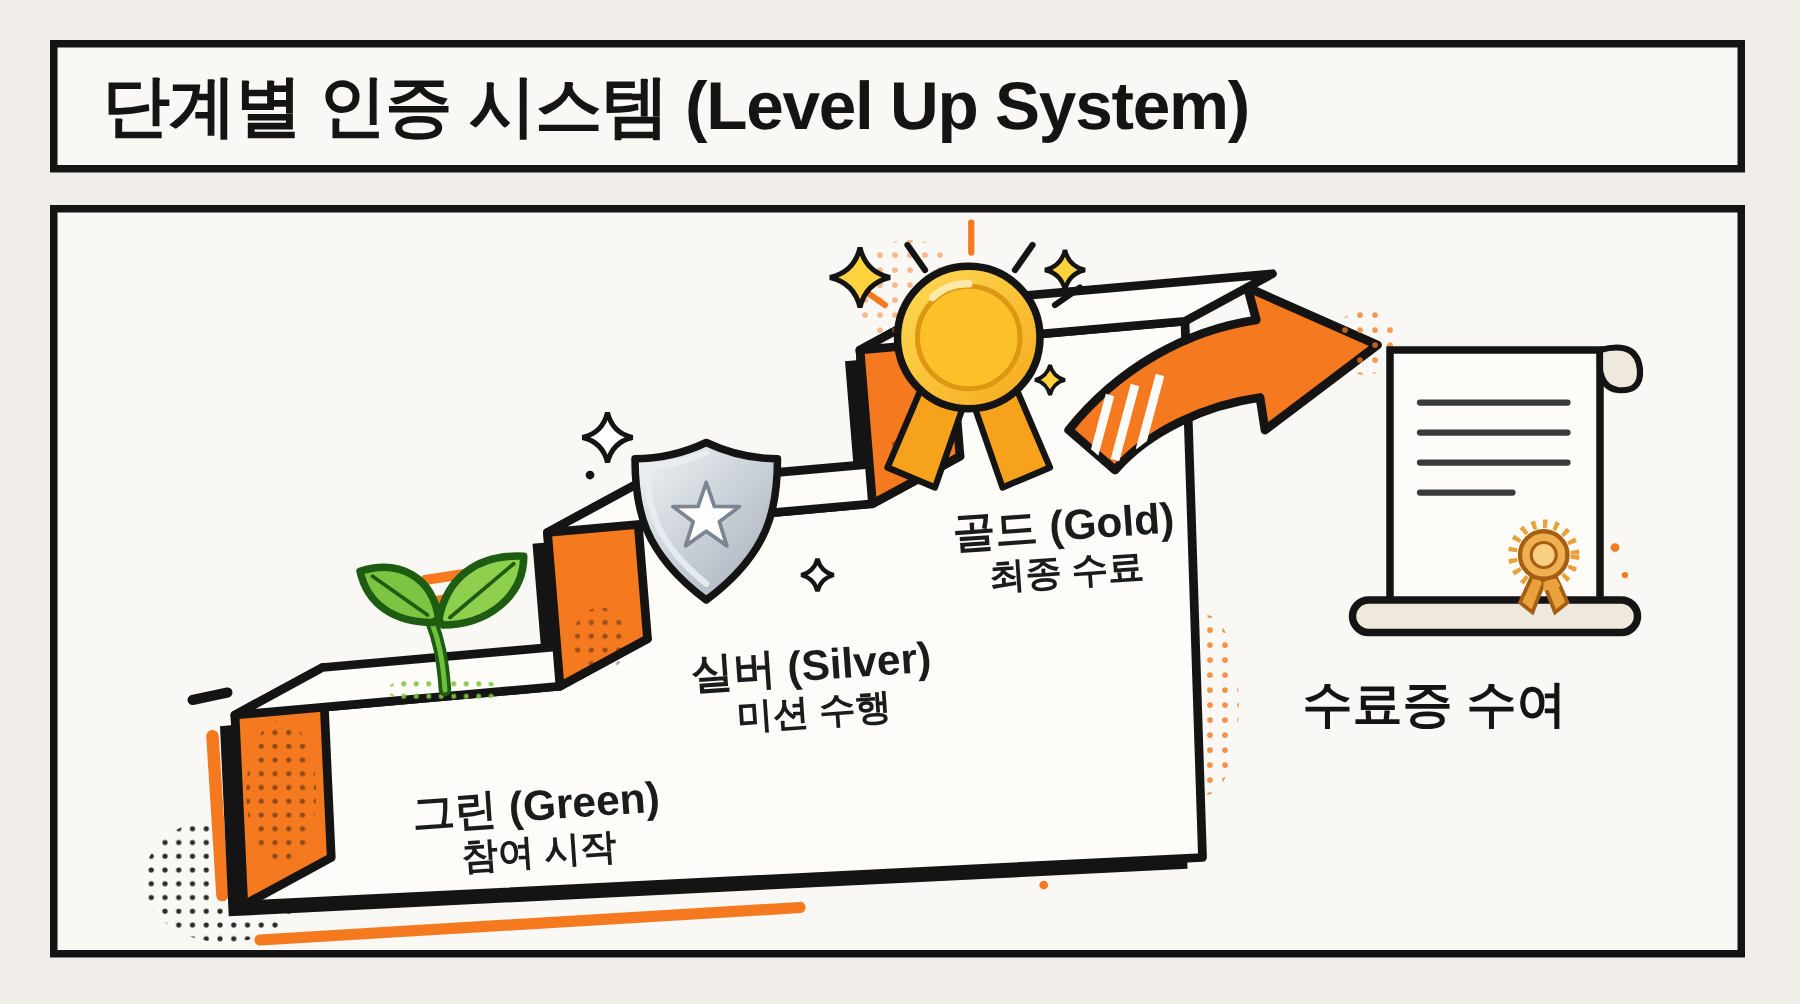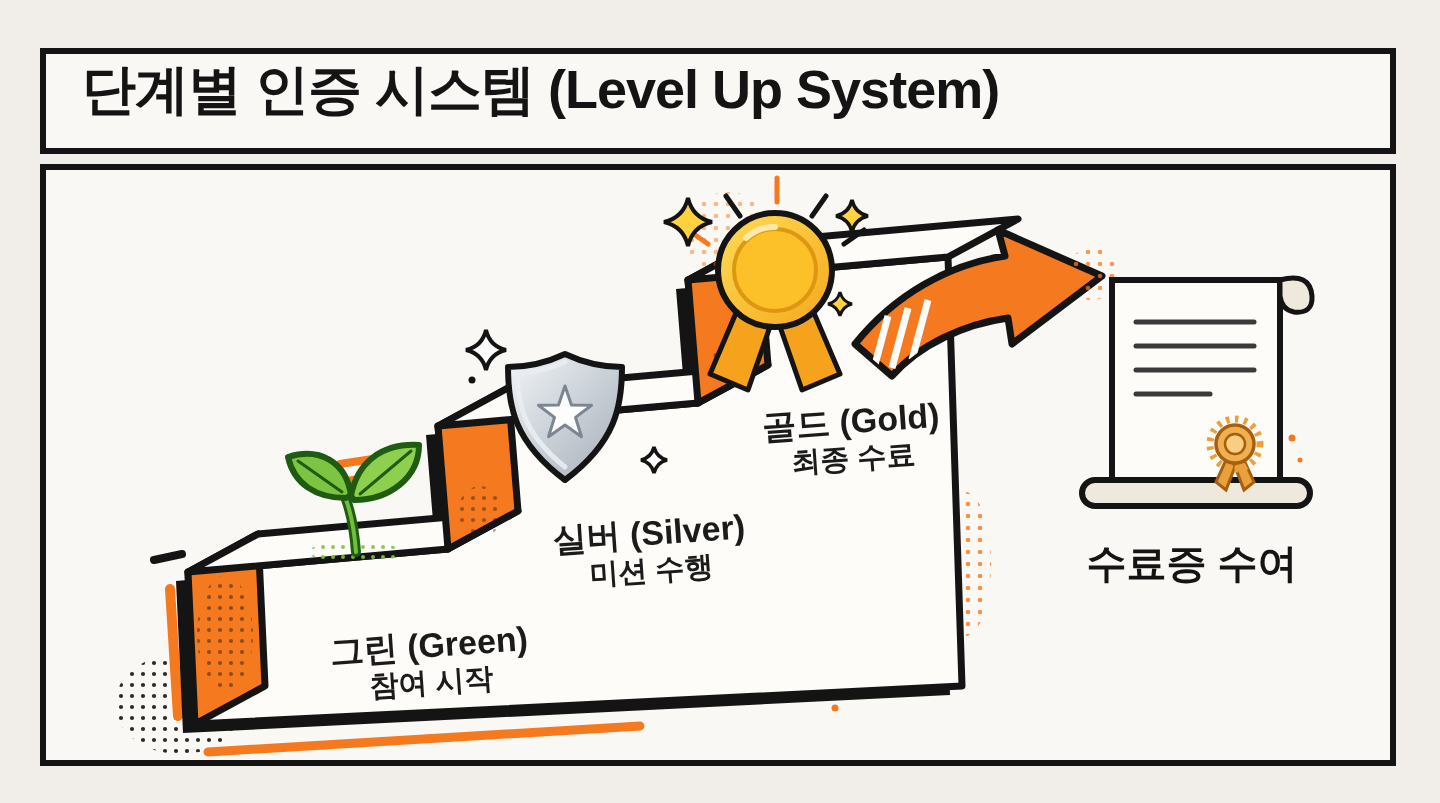--- a/index.html
+++ b/index.html
@@ -1,23 +1,23 @@
 <!DOCTYPE html>
 <html><head>
 <meta charset="utf-8">
 <style>
   * { margin:0; padding:0; box-sizing:border-box; }
   html,body { width:1440px; height:803px; }
   body { font-family:"Liberation Sans", sans-serif; background:#ECE9E3; }
   .page { position:relative; width:1440px; height:803px; background:#F1EEE9; overflow:hidden; }
 
   .title-box {
-    position:absolute; left:40px; top:48px; width:1356px; height:106px;
+    position:absolute; left:40px; top:32px; width:1356px; height:106px;
     background:#FAF8F4; border:6px solid #141414;
-    display:flex; align-items:flex-start;
+    display:flex; align-items:center;
   }
   .title-box h1 {
     padding-left:36px; font-size:54px; font-weight:800; color:#141414;
     letter-spacing:-1px; white-space:nowrap;
   }
 
   .content-box {
     position:absolute; left:40px; top:164px; width:1356px; height:602px;
     background:#FAF8F4; border:6px solid #141414;
   }
@@ -25,21 +25,21 @@
   .diagram-svg { position:absolute; left:40px; top:164px; width:1356px; height:602px; }
 
   .step-label { position:absolute; width:280px; text-align:center; transform:rotate(-4deg); color:#1b1b1b; }
   .step-label .name { font-size:34px; font-weight:800; line-height:38px; white-space:nowrap; }
   .step-label .desc { font-size:29px; font-weight:600; line-height:36px; white-space:nowrap; }
   .label-green  { left:290px; top:626px; }
   .label-silver { left:510px; top:514px; }
   .label-gold   { left:712px; top:402px; }
 
   .cert-label {
-    position:absolute; left:1042px; top:536px; width:300px; text-align:center;
+    position:absolute; left:1042px; top:536px; width:300px; 
     font-size:40px; font-weight:800; color:#141414; white-space:nowrap;
   }
 </style>
 </head>
 <body>
 
 <div class="page">
 
   <div class="title-box">
     <h1>단계별 인증 시스템 (Level Up System)</h1>

